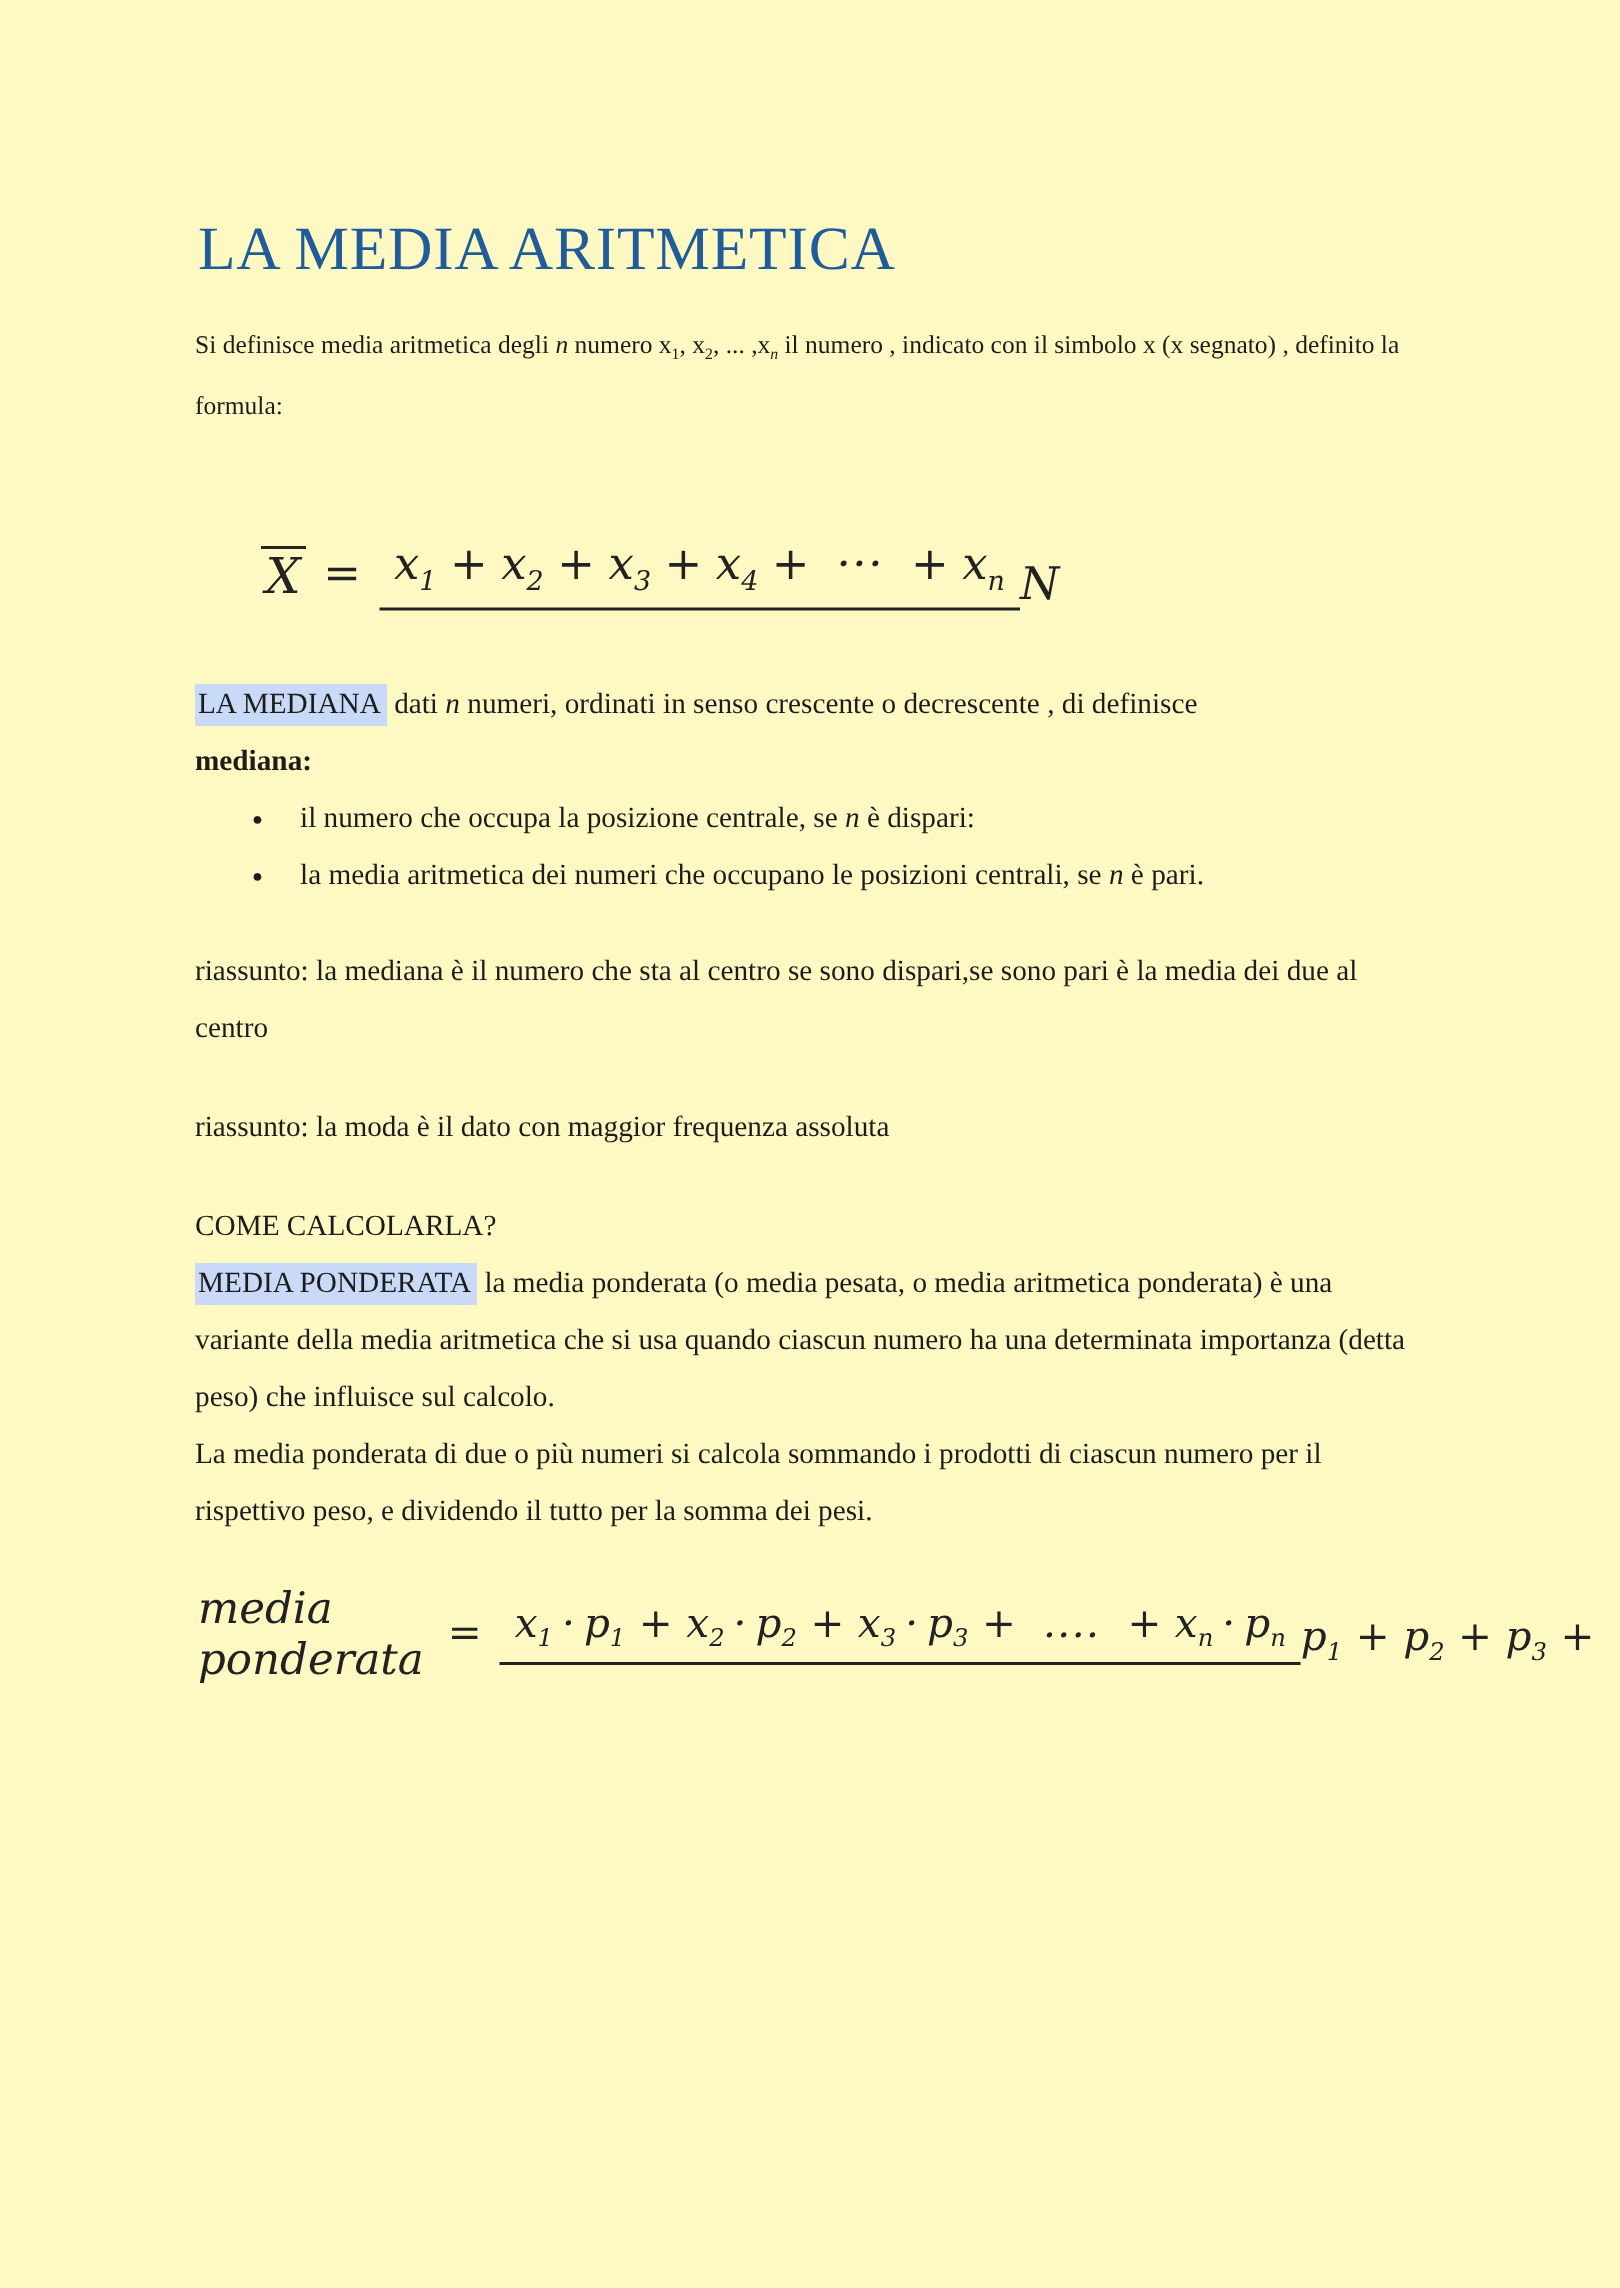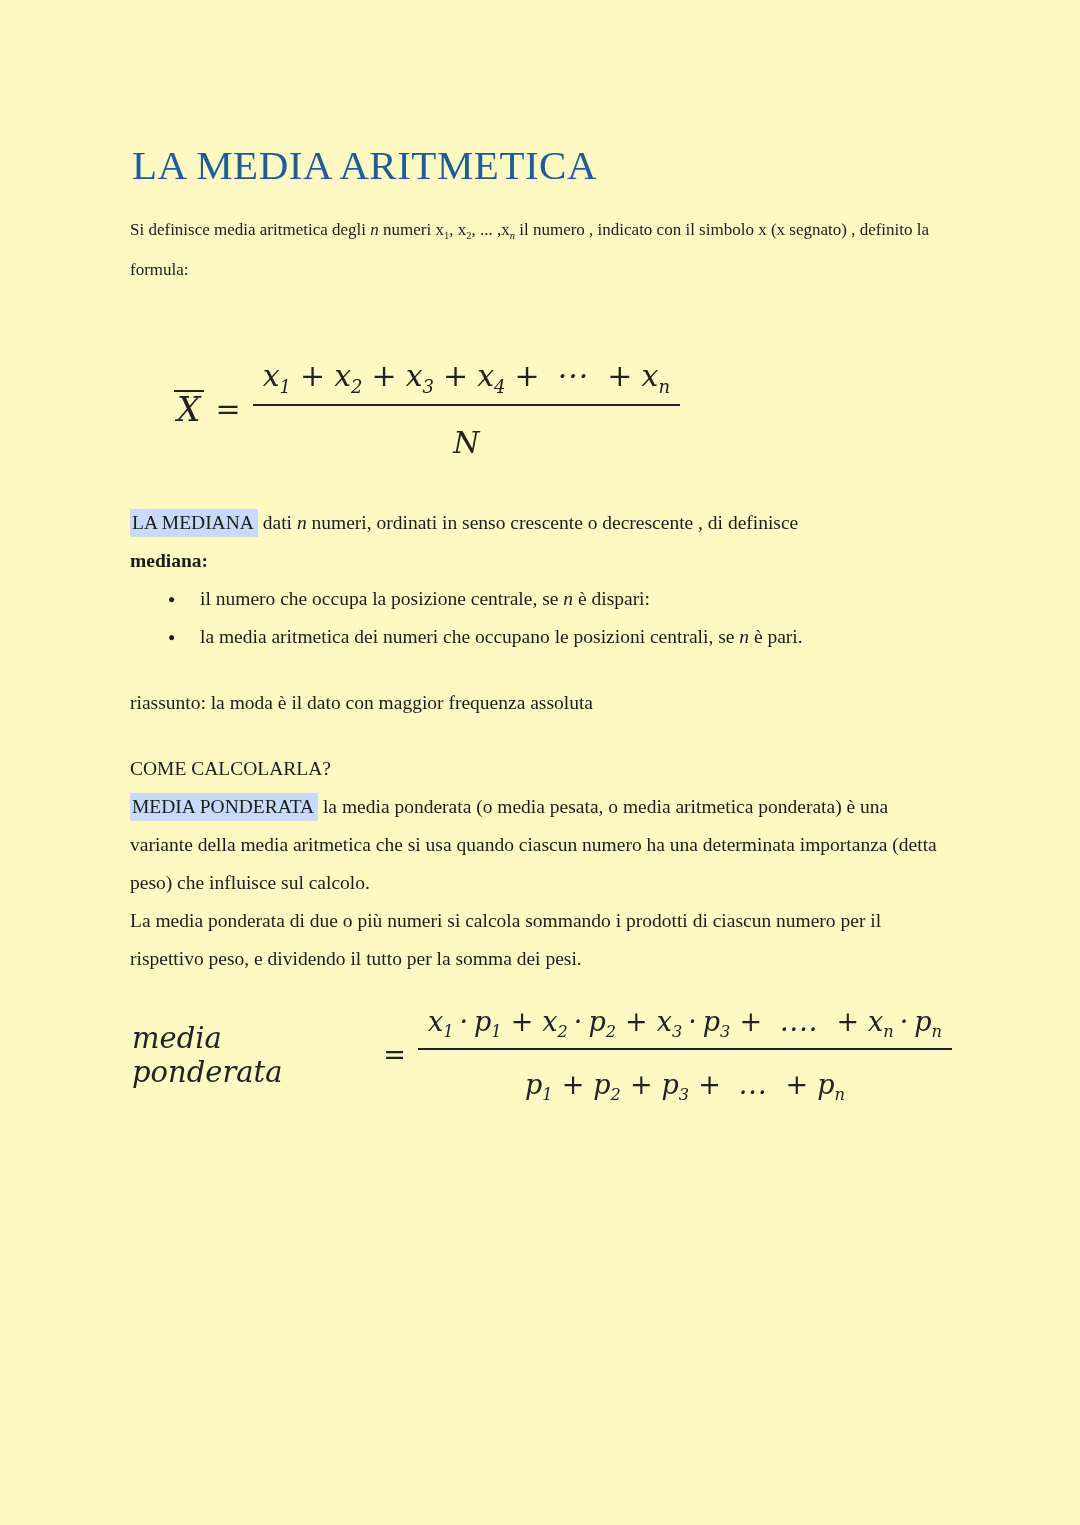--- a/index.html
+++ b/index.html
@@ -55,23 +55,22 @@
   .formula-weighted .flabel { font-size: 29px; margin-right: 4px; }
   .overbar {
     display: inline-block;
     border-top: 2.5px solid #222222;
     padding: 1px 3px 0 3px;
     line-height: 1.05;
   }
   .eq { margin: 0 12px; }
   .frac {
     display: inline-flex;
-    flex-direction: column;
-    align-items: center;
-    gap: 14px;
+    flex-direction: row;
+    align-items: flex-end;
   }
   .frac .num {
     display: flex;
     align-items: baseline;
     padding: 0 10px 7px 10px;
     border-bottom: 2.5px solid #222222;
   }
   .frac .den {
     display: flex;
     align-items: baseline;
@@ -108,21 +107,21 @@
   .bullet-text { flex: 1; font-family: Liberation Serif, serif; }
   .indent1 { padding-left: 5px; }
 </style>
 </head>
 <body>
 
 <div class="page">
 
   <h1 class="title">LA MEDIA ARITMETICA</h1>
 
-  <p class="intro"><span>Si definisce media aritmetica degli </span><i>n</i><span> numeri x</span><sub>1</sub><span>, x</span><sub>2</sub><span>, ... ,x</span><sub class="it">n</sub><span> il numero , indicato con il simbolo x (x segnato) , definito la formula:</span></p>
+  <p class="intro"><span>Si definisce media aritmetica degli </span><i>n</i><span> numero x</span><sub>1</sub><span>, x</span><sub>2</sub><span>, ... ,x</span><sub class="it">n</sub><span> il numero , indicato con il simbolo x (x segnato) , definito la formula:</span></p>
 
   <div class="formula formula-mean">
     <span class="lhs overbar">X</span>
     <span class="eq">=</span>
     <span class="frac">
       <span class="num">
           <span><span>x</span><sub>1</sub></span>
           <span class="op">+</span>
           <span><span>x</span><sub>2</sub></span>
           <span class="op">+</span>
@@ -144,20 +143,21 @@
     <div class="bullet-row body">
       <span class="dot">●</span>
       <span class="bullet-text"><span>il numero che occupa la posizione centrale, se </span><i>n</i><span> è dispari:</span></span>
     </div>
     <div class="bullet-row body">
       <span class="dot">●</span>
       <span class="bullet-text"><span>la media aritmetica dei numeri che occupano le posizioni centrali, se </span><i>n</i><span> è pari.</span></span>
     </div>
   </div>
 
+  <p class="body mt-s">riassunto: la mediana è il numero che sta al centro se sono dispari,se sono pari è la media dei due al centro</p>
 
 
   <p class="body mt-p">riassunto: la moda è il dato con maggior frequenza assoluta</p>
 
   <div class="mt-p">
     <p class="body">COME CALCOLARLA?</p>
     <p class="body"><span class="hl">MEDIA PONDERATA</span><span> la media ponderata (o media pesata, o media aritmetica ponderata) è una variante della media aritmetica che si usa quando ciascun numero ha una determinata importanza (detta peso) che influisce sul calcolo.</span></p>
     <p class="body">La media ponderata di due o più numeri si calcola sommando i prodotti di ciascun numero per il rispettivo peso, e dividendo il tutto per la somma dei pesi.</p>
   </div>
 

